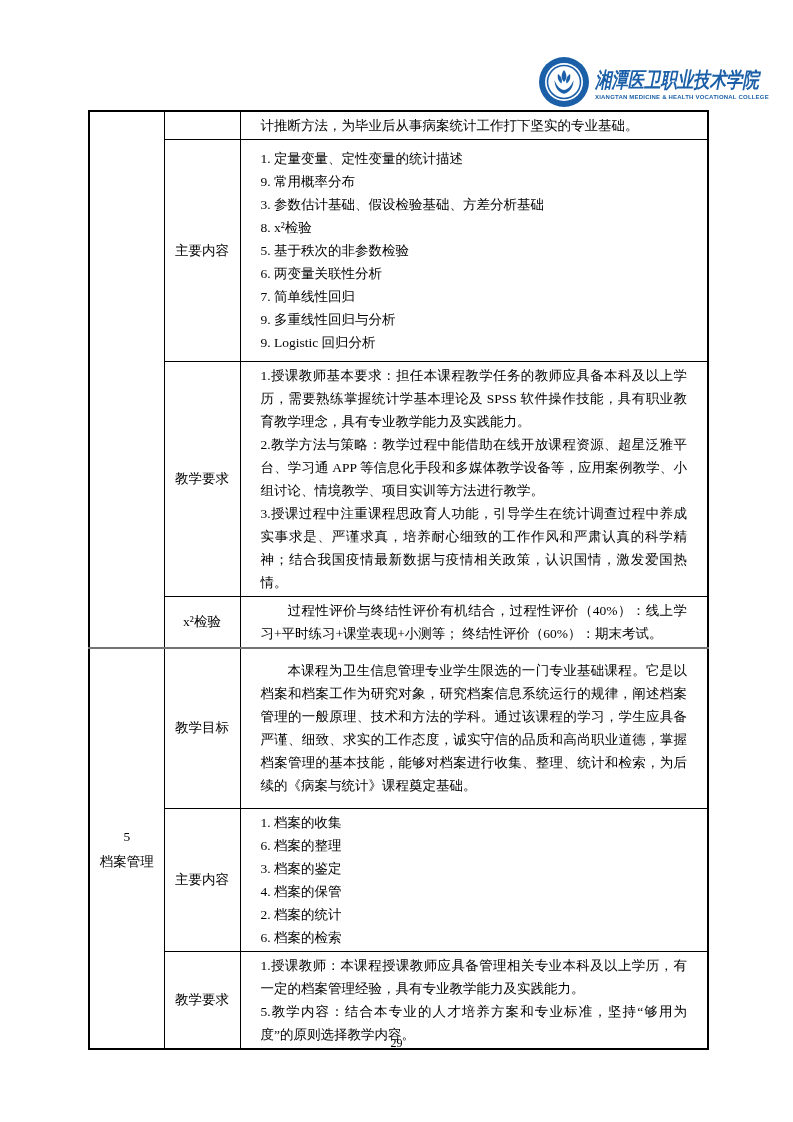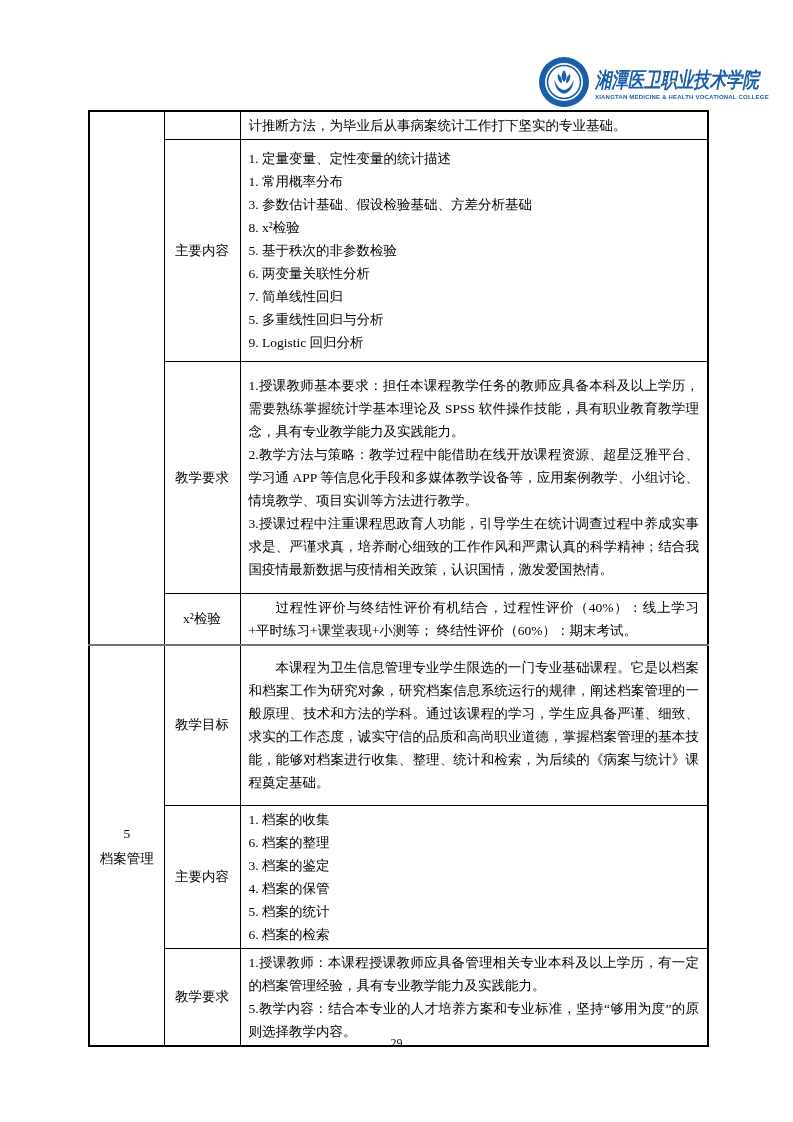--- a/index.html
+++ b/index.html
@@ -57,21 +57,21 @@
   .doc-table td {
     border: 1px solid #000;
     font-size: 13.5px;
     vertical-align: middle;
     overflow: hidden;
   }
   .doc-table tr.section-start td { border-top: 2px solid #737373; }
   td.unit-cell { text-align: center; line-height: 25px; }
   td.label-cell { text-align: center; }
   td.content-cell {
-    padding: 2px 8px;
+    padding: 2px 20px;
     text-align: justify;
     line-height: 23px;
   }
   .lh25 { line-height: 25px; }
   .lh24 { line-height: 24.5px; }
   .lh23 { line-height: 23px; }
   .lh21 { line-height: 21px; }
   .lh20 { line-height: 20.5px; }
   .indent-2em { text-indent: 2em; }
 
@@ -116,27 +116,27 @@
     <td class="label-cell"></td>
     <td class="content-cell lh23">
       <div>计推断方法，为毕业后从事病案统计工作打下坚实的专业基础。</div>
     </td>
   </tr>
 
   <tr style="height:222px">
     <td class="label-cell">主要内容</td>
     <td class="content-cell lh24">
       <div>1. 定量变量、定性变量的统计描述</div>
-      <div>1. 常用概率分布</div>
+      <div>9. 常用概率分布</div>
       <div>3. 参数估计基础、假设检验基础、方差分析基础</div>
       <div>8.  x²检验</div>
       <div>5. 基于秩次的非参数检验</div>
       <div>6. 两变量关联性分析</div>
       <div>7. 简单线性回归</div>
-      <div>5. 多重线性回归与分析</div>
+      <div>9. 多重线性回归与分析</div>
       <div>9. Logistic 回归分析</div>
     </td>
   </tr>
 
   <tr style="height:232px">
     <td class="label-cell">教学要求</td>
     <td class="content-cell lh25">
       <div>1.授课教师基本要求：担任本课程教学任务的教师应具备本科及以上学历，需要熟练掌握统计学基本理论及 SPSS 软件操作技能，具有职业教育教学理念，具有专业教学能力及实践能力。</div>
       <div>2.教学方法与策略：教学过程中能借助在线开放课程资源、超星泛雅平台、学习通 APP 等信息化手段和多媒体教学设备等，应用案例教学、小组讨论、情境教学、项目实训等方法进行教学。</div>
       <div>3.授课过程中注重课程思政育人功能，引导学生在统计调查过程中养成实事求是、严谨求真，培养耐心细致的工作作风和严肃认真的科学精神；结合我国疫情最新数据与疫情相关政策，认识国情，激发爱国热情。</div>
@@ -161,21 +161,21 @@
     </td>
   </tr>
 
   <tr style="height:127px">
     <td class="label-cell">主要内容</td>
     <td class="content-cell lh21">
       <div>1. 档案的收集</div>
       <div>6. 档案的整理</div>
       <div>3. 档案的鉴定</div>
       <div>4. 档案的保管</div>
-      <div>5. 档案的统计</div>
+      <div>2. 档案的统计</div>
       <div>6. 档案的检索</div>
     </td>
   </tr>
 
   <tr style="height:98px">
     <td class="label-cell">教学要求</td>
     <td class="content-cell lh23">
       <div>1.授课教师：本课程授课教师应具备管理相关专业本科及以上学历，有一定的档案管理经验，具有专业教学能力及实践能力。</div>
       <div>5.教学内容：结合本专业的人才培养方案和专业标准，坚持“够用为度”的原则选择教学内容。</div>
     </td>

